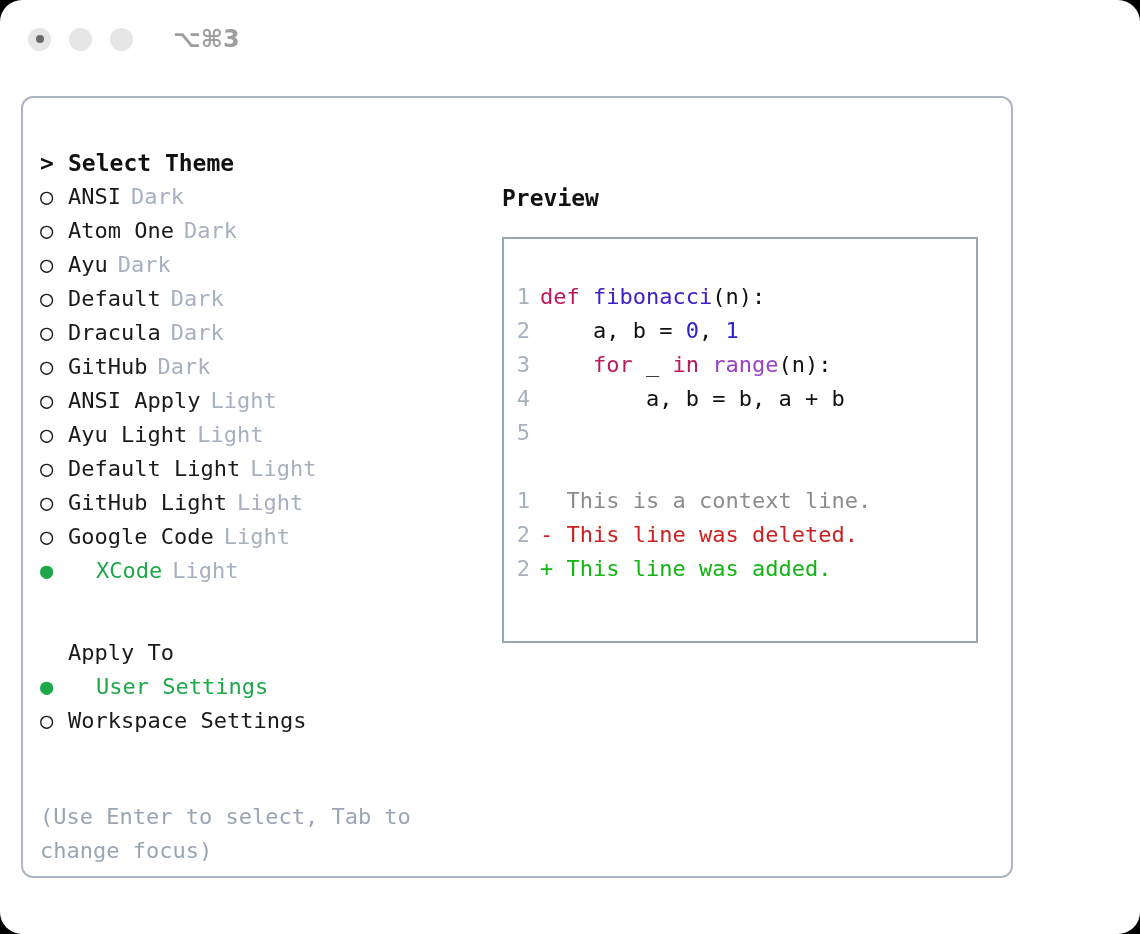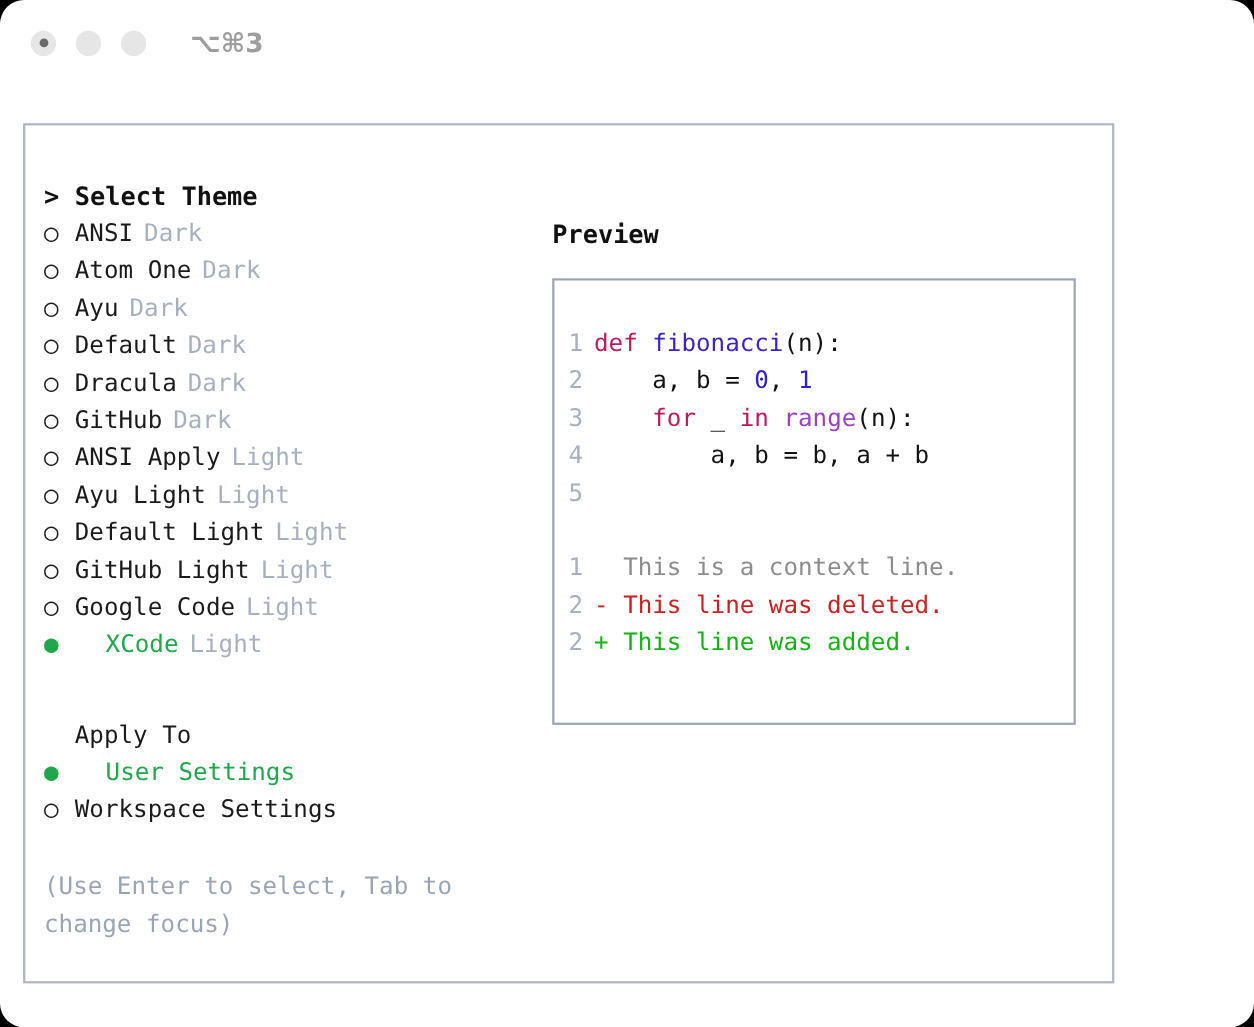--- a/index.html
+++ b/index.html
@@ -60,25 +60,25 @@
     font-weight: bold;
     color: #9e9e9e;
     letter-spacing: 0px;
     font-family: "DejaVu Sans", "Liberation Sans", sans-serif;
   }
 
   
   .panel {
     position: absolute;
     left: 21px;
-    top: 112px;
+    top: 96px;
     width: 992px;
     height: 782px;
     border: 2px solid #aeb6c4;
-    border-radius: 0;
+    border-radius: 12px;
     box-sizing: border-box;
     background: #ffffff;
   }
 
   .cols {
     position: absolute;
     left: 0; top: 0;
     width: 100%;
     height: 100%;
   }
@@ -112,21 +112,21 @@
   .theme-name { color: #1a1a1a; }
   .theme-name.selected { color: #1ea84a; margin-left: 28px; }
   .theme-kind {
     color: #a6b0bf;
     margin-left: 10px;
   }
   .spacer-lg { height: 48px; }
   .spacer-sm { height: 34px; }
 
   .hint {
-    margin-top: 2px;
+    margin-top: 28px;
     font-size: 22px;
     line-height: 34px;
     color: #9aa5b4;
     width: 420px;
   }
 
   
   .right-col {
     position: absolute;
     left: 479px;

